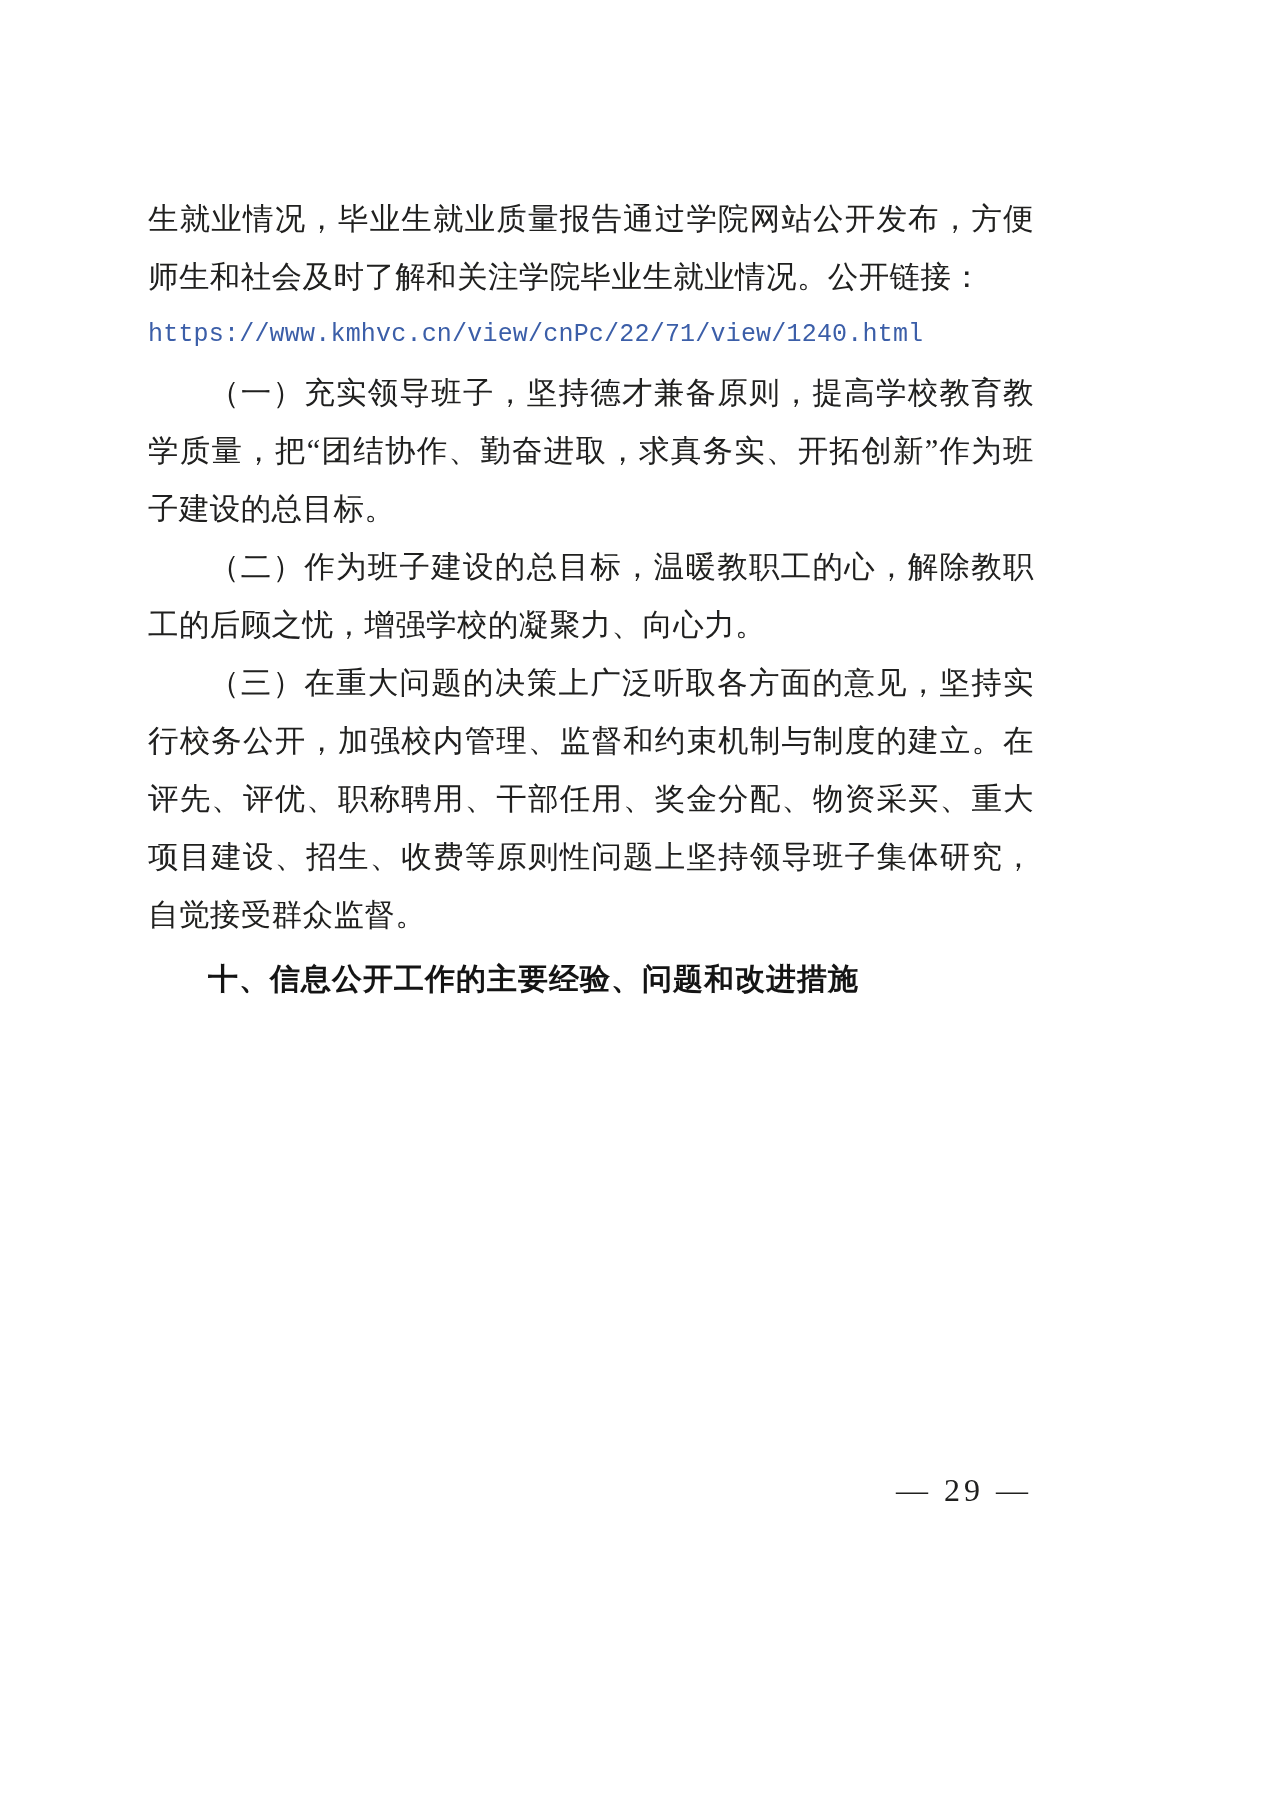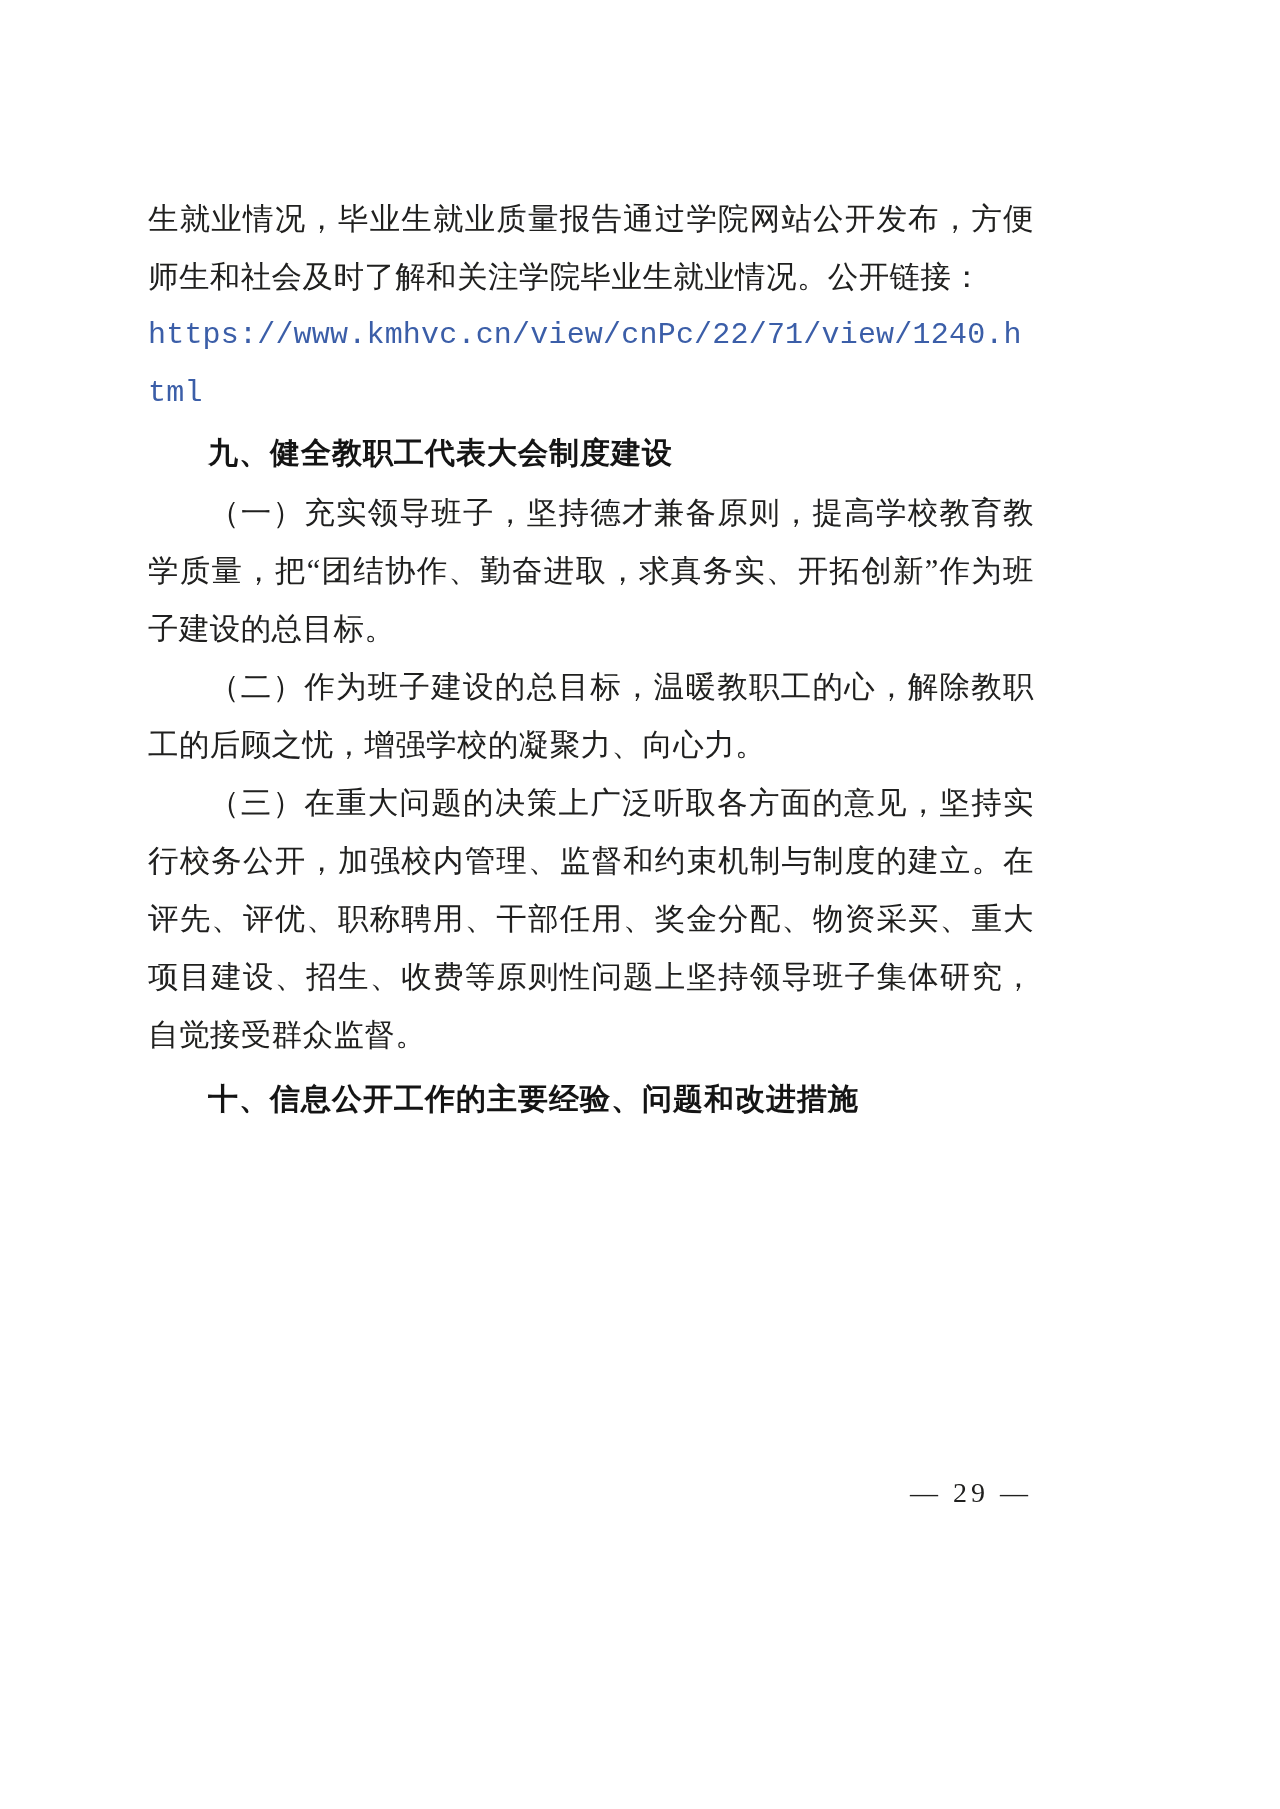--- a/index.html
+++ b/index.html
@@ -39,21 +39,21 @@
   }
   .para {
     text-indent: 2em;
   }
   .noindent {
     text-indent: 0;
   }
   .url-line {
     font-family: "Liberation Mono", "DejaVu Sans Mono", monospace;
     color: #3b5ea8;
-    font-size: 30px;
+    font-size: 25px;
     letter-spacing: 0.2px;
     text-indent: 0;
     line-height: 58px;
     word-break: break-all;
   }
   .heading {
     text-indent: 2em;
     font-weight: bold;
     font-family: "DejaVu Sans", "Liberation Sans", sans-serif;
     font-size: 30px;
@@ -61,37 +61,36 @@
     line-height: 62px;
     color: #141414;
   }
   .heading-spaced {
     margin-top: 4px;
   }
   .page-number {
     position: absolute;
     right: 152px;
     bottom: 300px;
-    font-size: 28px;
+    font-size: 32px;
     font-family: "Liberation Serif", "DejaVu Serif", serif;
     color: #20201f;
     letter-spacing: 4px;
   }
 </style>
 </head>
 <body>
 
 <div class="page">
   <div class="doc-body">
 
     <p class="para noindent">生就业情况，毕业生就业质量报告通过学院网站公开发布，方便师生和社会及时了解和关注学院毕业生就业情况。公开链接：</p>
 
     <p class="url-line">https://www.kmhvc.cn/view/cnPc/22/71/view/1240.html</p>
 
-    <p class="heading">九、健全教职工代表大会制度建设</p>
 
     <p class="para">（一）充实领导班子，坚持德才兼备原则，提高学校教育教学质量，把“团结协作、勤奋进取，求真务实、开拓创新”作为班子建设的总目标。</p>
 
     <p class="para">（二）作为班子建设的总目标，温暖教职工的心，解除教职工的后顾之忧，增强学校的凝聚力、向心力。</p>
 
     <p class="para">（三）在重大问题的决策上广泛听取各方面的意见，坚持实行校务公开，加强校内管理、监督和约束机制与制度的建立。在评先、评优、职称聘用、干部任用、奖金分配、物资采买、重大项目建设、招生、收费等原则性问题上坚持领导班子集体研究，自觉接受群众监督。</p>
 
 
     <p class="heading heading-spaced">十、信息公开工作的主要经验、问题和改进措施</p>
 

